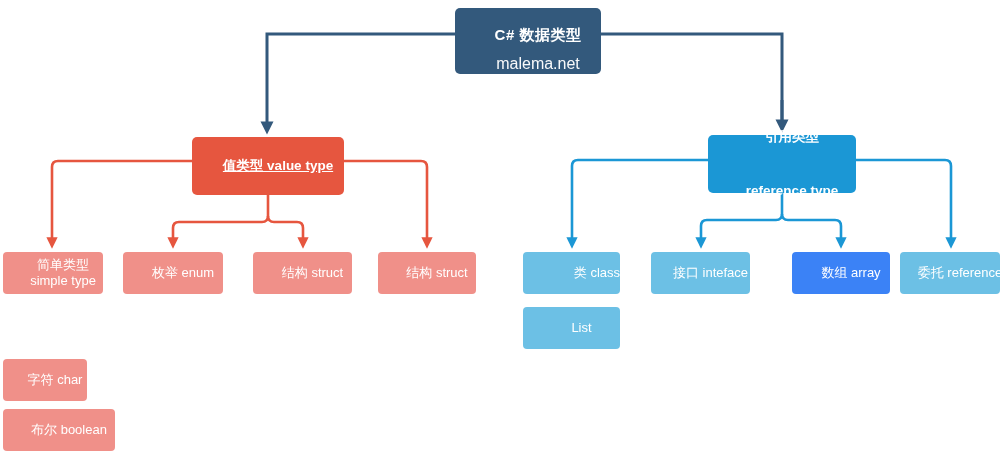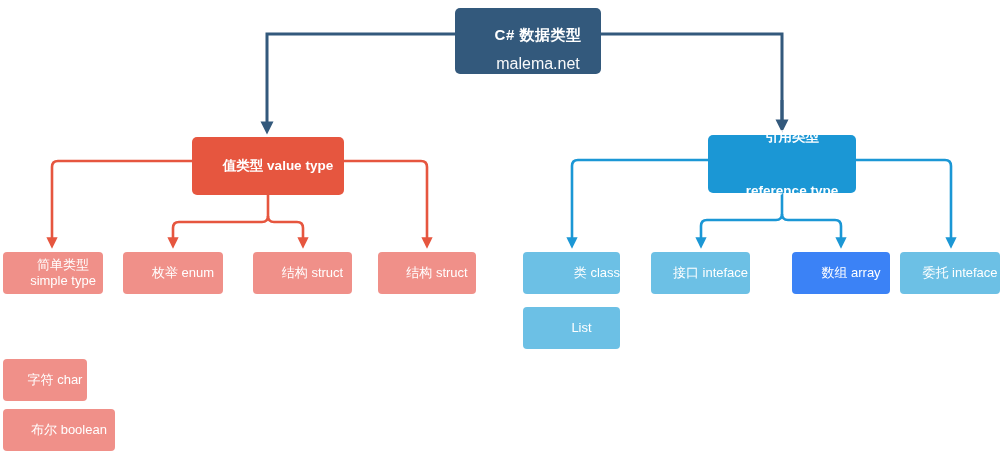--- a/index.html
+++ b/index.html
@@ -71,20 +71,21 @@
   
   .node-branch {
     height: 58px;
     border-radius: 5px;
   }
   .node-value {
     left: 192px;
     top: 137px;
     width: 152px;
     background: #e6563f;
+    text-decoration: underline;
   }
   .node-ref {
     left: 708px;
     top: 135px;
     width: 148px;
     background: #1b97d5;
   }
   .node-branch .l1 {
     font-size: 13.5px;
     font-weight: bold;
@@ -203,20 +204,20 @@
 
   <div class="node node-leaf leaf-blue p-interface" style="background: rgb(108, 192, 229);">
     <span class="l1">接口 inteface</span>
   </div>
 
   <div class="node node-leaf leaf-blue p-array" style="background: #3b82f6;">
     <span class="l1">数组 array</span>
   </div>
 
   <div class="node node-leaf leaf-blue p-delegate" style="background: rgb(108, 192, 229);">
-    <span class="l1">委托 inteface</span>
+    <span class="l1">委托 reference</span>
   </div>
 
   <div class="node node-leaf leaf-blue p-list" style="background: rgb(108, 192, 229);">
     <span class="l1">List</span>
   </div>
 
 </div>
 
 </body></html>

